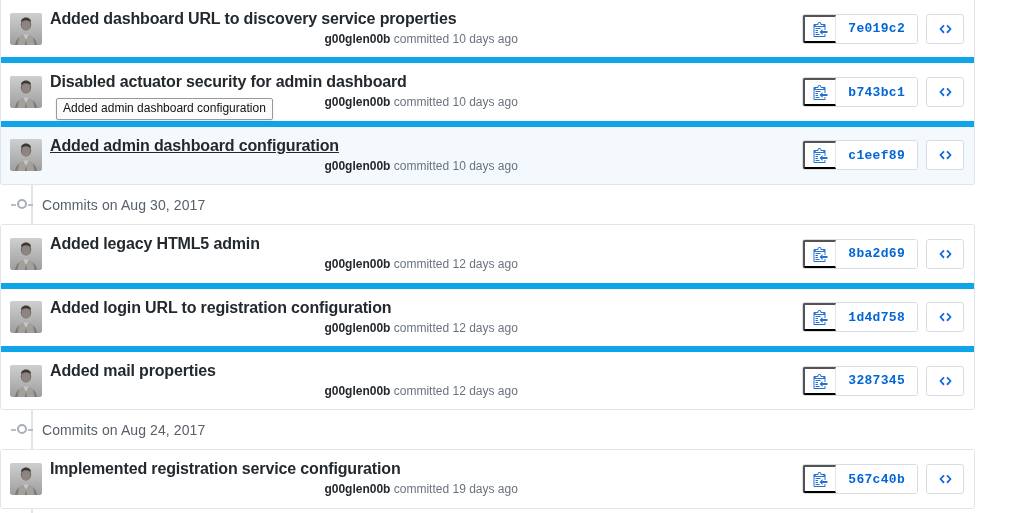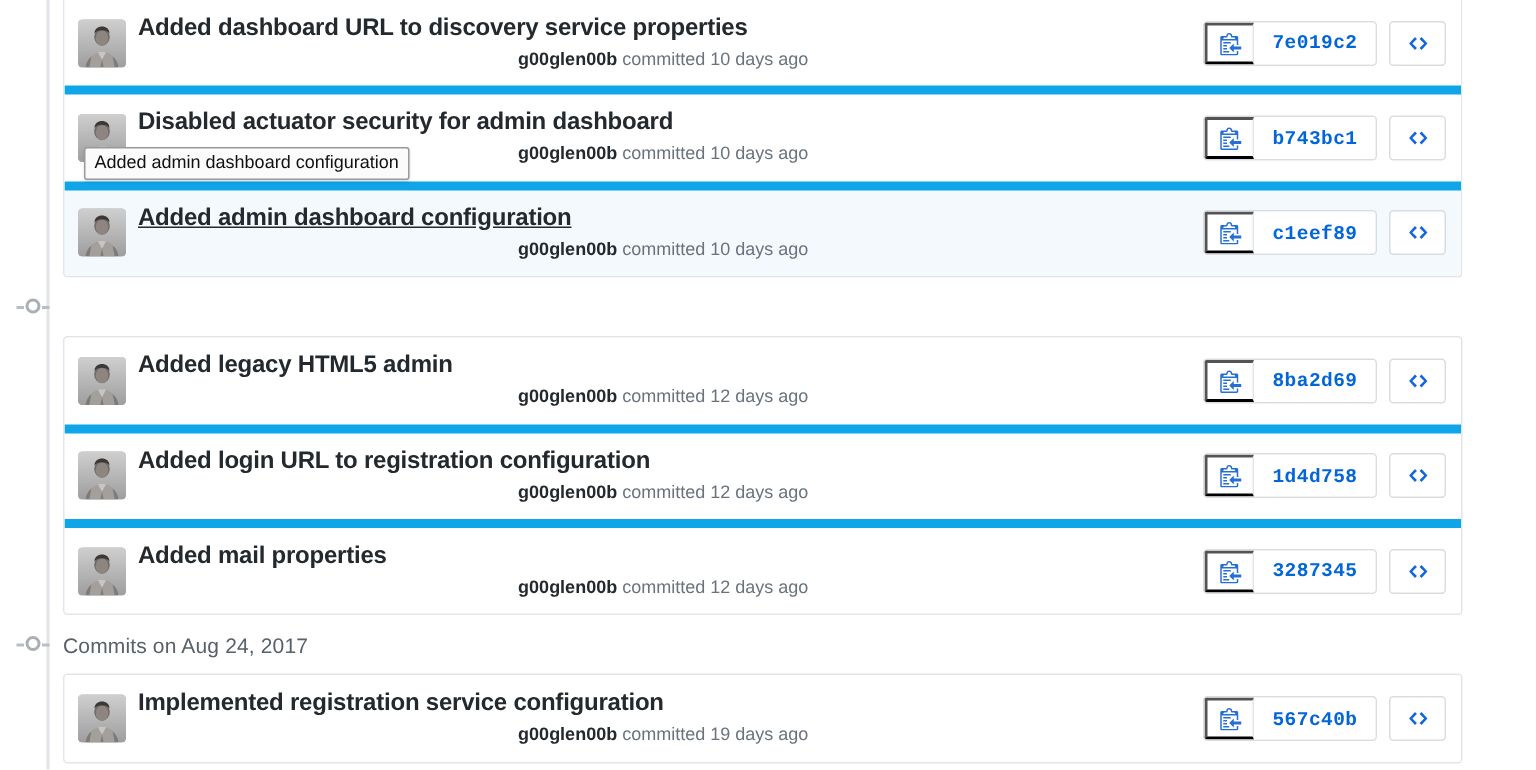--- a/index.html
+++ b/index.html
@@ -59,21 +59,20 @@
     position: absolute;
     left: 6px; top: 0;
     width: 10px; height: 10px;
     border: 2px solid #a9afb6;
     border-radius: 50%;
     background: #ffffff;
   }
 
   
   .commit-card {
-    margin-left: 42px;
     margin-right: 49px;
     border: 1px solid #e1e4e8;
     border-radius: 3px;
     background: #ffffff;
     overflow: hidden;
   }
   .commit-card.top-clipped { border-top: none; border-radius: 0 0 3px 3px; }
 
   .commit-row {
     display: flex;
@@ -318,20 +317,21 @@
           </div>
         </div>
       </div>
       <div class="group">
         <div class="group-header">
 <span class="node">
   <span class="dash l"></span>
   <span class="ring"></span>
   <span class="dash r"></span>
 </span>
+          <span class="date-text">Commits on Aug 30, 2017</span>
         </div>
         <div class="commit-card">
           <div class="commit-row">
       <span class="avatar">
 <svg viewBox="0 0 32 32">
   <defs>
     <linearGradient id="bgG" x1="0" y1="0" x2="0" y2="1">
       <stop offset="0" stop-color="#cfcfcf"></stop>
                     <stop offset="1" stop-color="#9e9e9e"></stop>
     </linearGradient>

